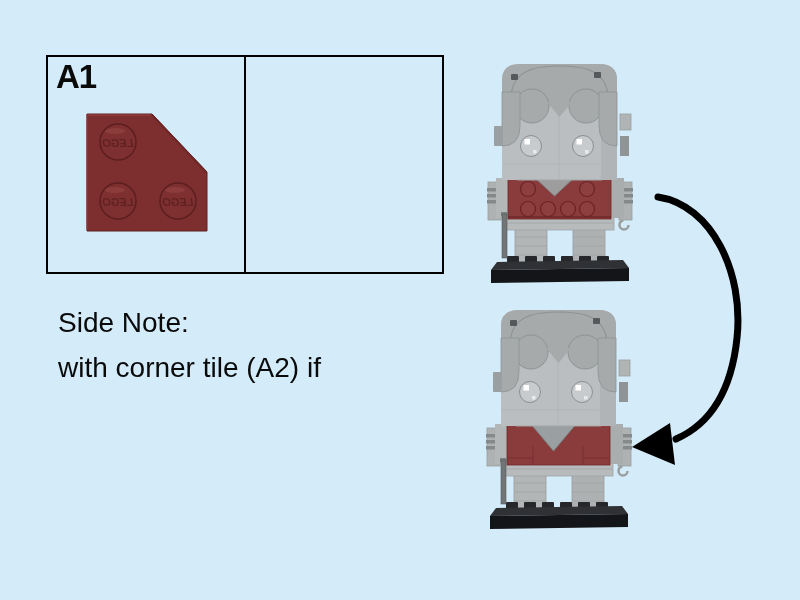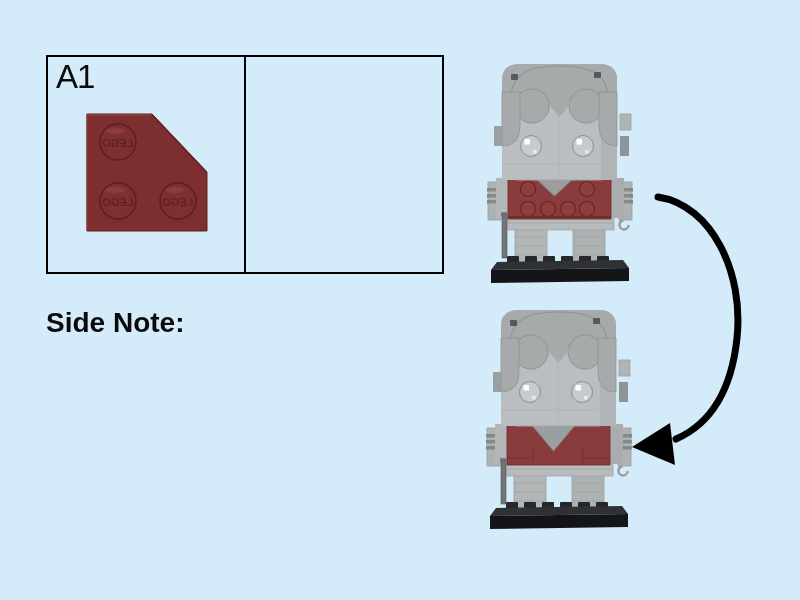--- a/index.html
+++ b/index.html
@@ -15,27 +15,27 @@
   .parts-box{
     position:absolute;left:46px;top:55px;
     width:398px;height:219px;box-sizing:border-box;
     border:2px solid var(--border,#000);
     display:flex;
   }
   .cell{position:relative;width:196px;height:215px;box-sizing:content-box;}
   .cell-a1{border-right:2px solid var(--border,#000);}
   .cell-label{
     position:absolute;top:1px;left:8px;
-    font-size:33px;font-weight:400;color:var(--text,#0a0a0a);
+    font-size:33px;font-weight:700;color:var(--text,#0a0a0a);
     letter-spacing:-1px;
   }
   .part-svg{position:absolute;left:0;top:0;}
   .side-note{
-    position:absolute;left:46px;top:300px;
-    font-size:28px;font-weight:700;line-height:45px;
+    position:absolute;left:58px;top:300px;
+    font-size:28px;font-weight:400;line-height:45px;
     color:var(--text,#0a0a0a);
   }
   .side-note div{white-space:nowrap;}
   .figure,.arrow-svg{position:absolute;}
 </style>
 </head>
 <body>
 
 <div class="canvas">
 
@@ -63,20 +63,21 @@
           </g>
         </g>
       </svg>
       <div class="cell-label">A1</div>
     </div>
 
   </div>
 
   <div class="side-note">
     <div>Side Note:</div>
+    <div>with corner tile (A2) if</div>
   </div>
 
   <svg class="figure" style="left:487px;top:62px" width="146" height="230" viewBox="0 0 146 230">
     <defs>
       <g id="bh-lower">
         <rect x="28" y="166" width="32" height="36" fill="var(--leg_gray)" stroke="#9a9e9f" stroke-width="0.8"></rect>
         <rect x="86" y="166" width="32" height="36" fill="#adb1b2" stroke="#9a9e9f" stroke-width="0.8"></rect>
         <path d="M28,175 h32 M28,184 h32 M28,193 h32 M86,175 h32 M86,184 h32 M86,193 h32" stroke="#a2a6a7" stroke-width="1" fill="none"></path>
         <rect x="19" y="154" width="108" height="14" fill="#b7bbbc" stroke="#a0a4a5" stroke-width="0.8"></rect>
         <path d="M19,161 h108" stroke="#a4a8a9" stroke-width="1"></path>

